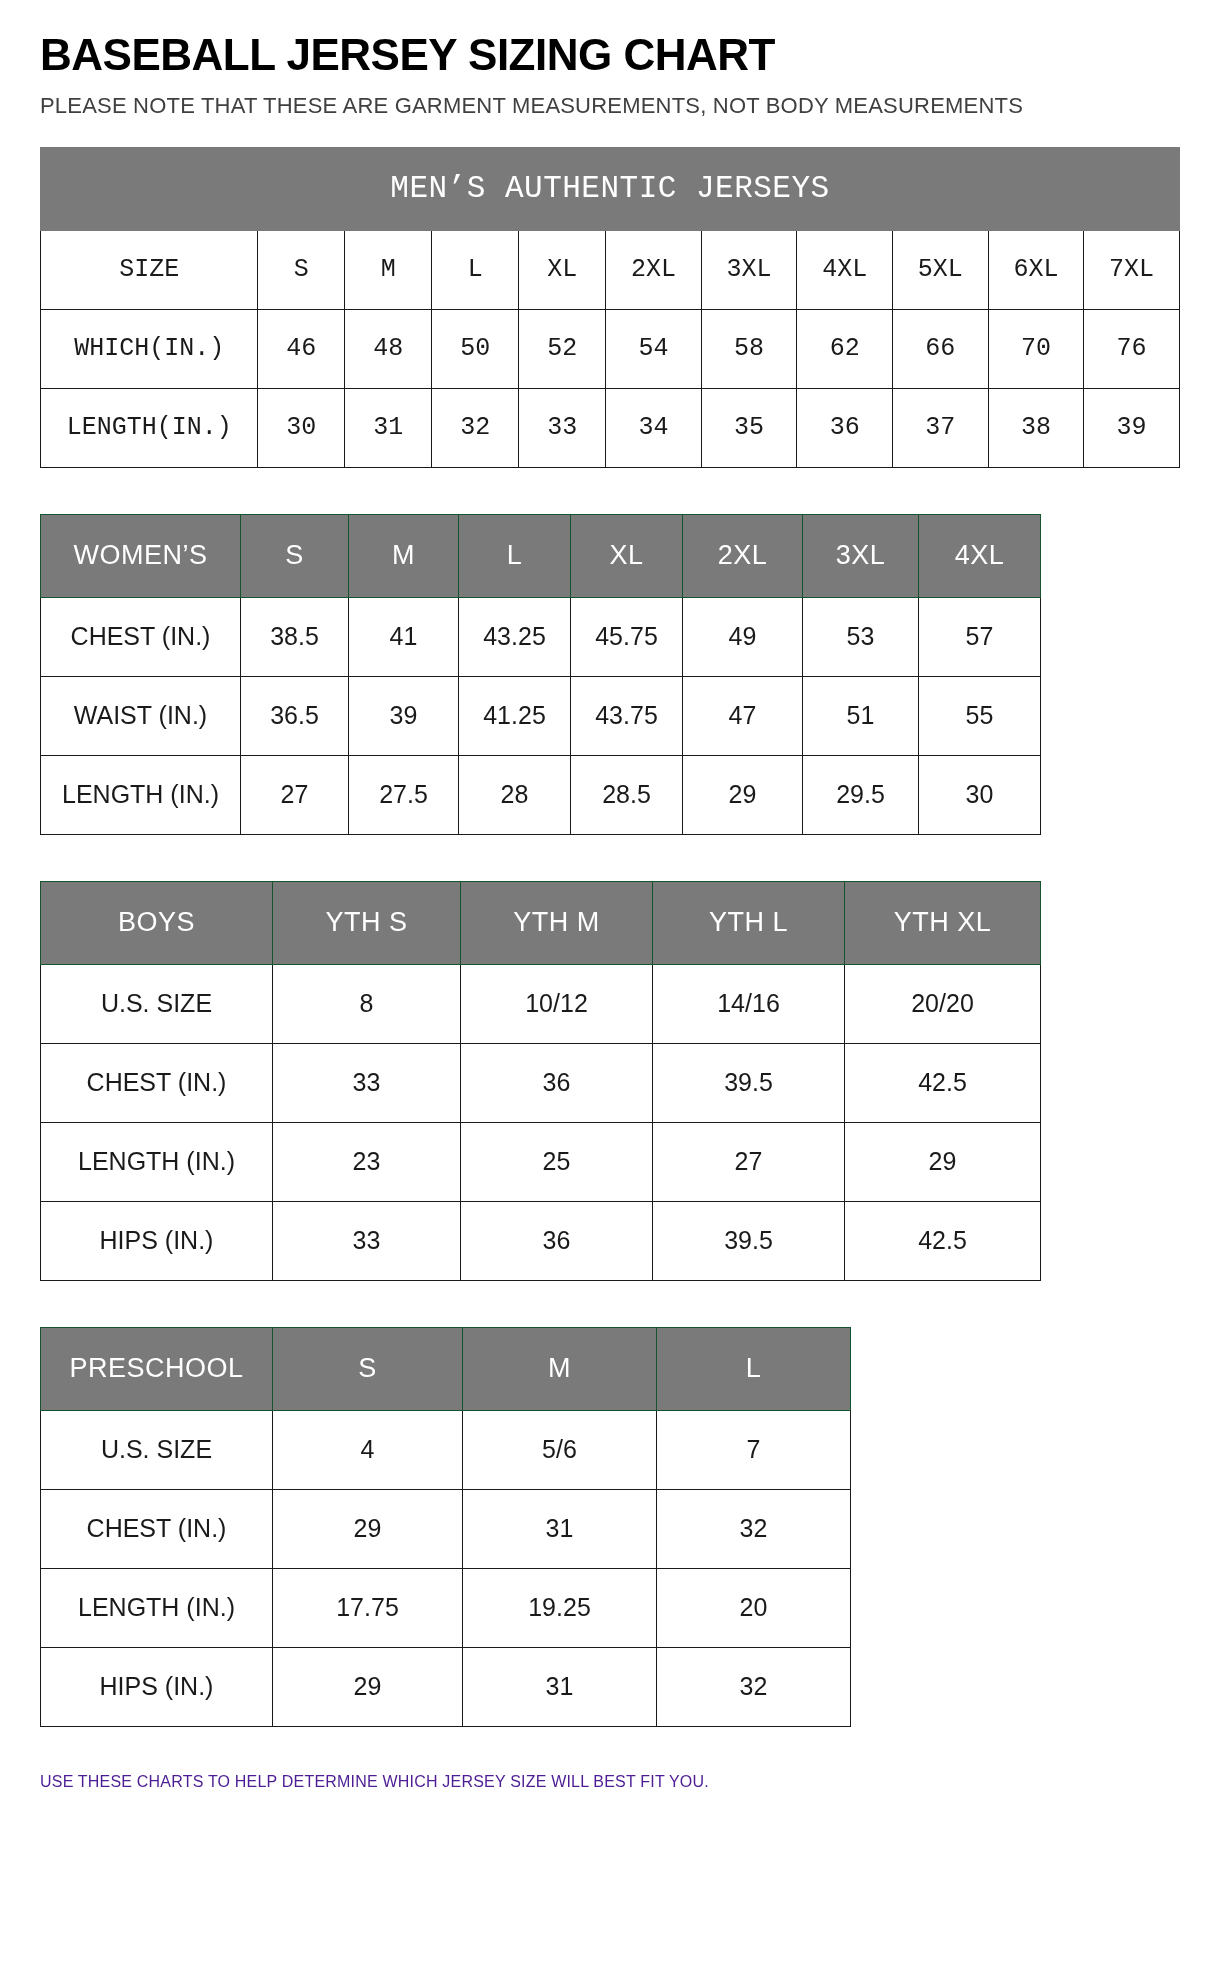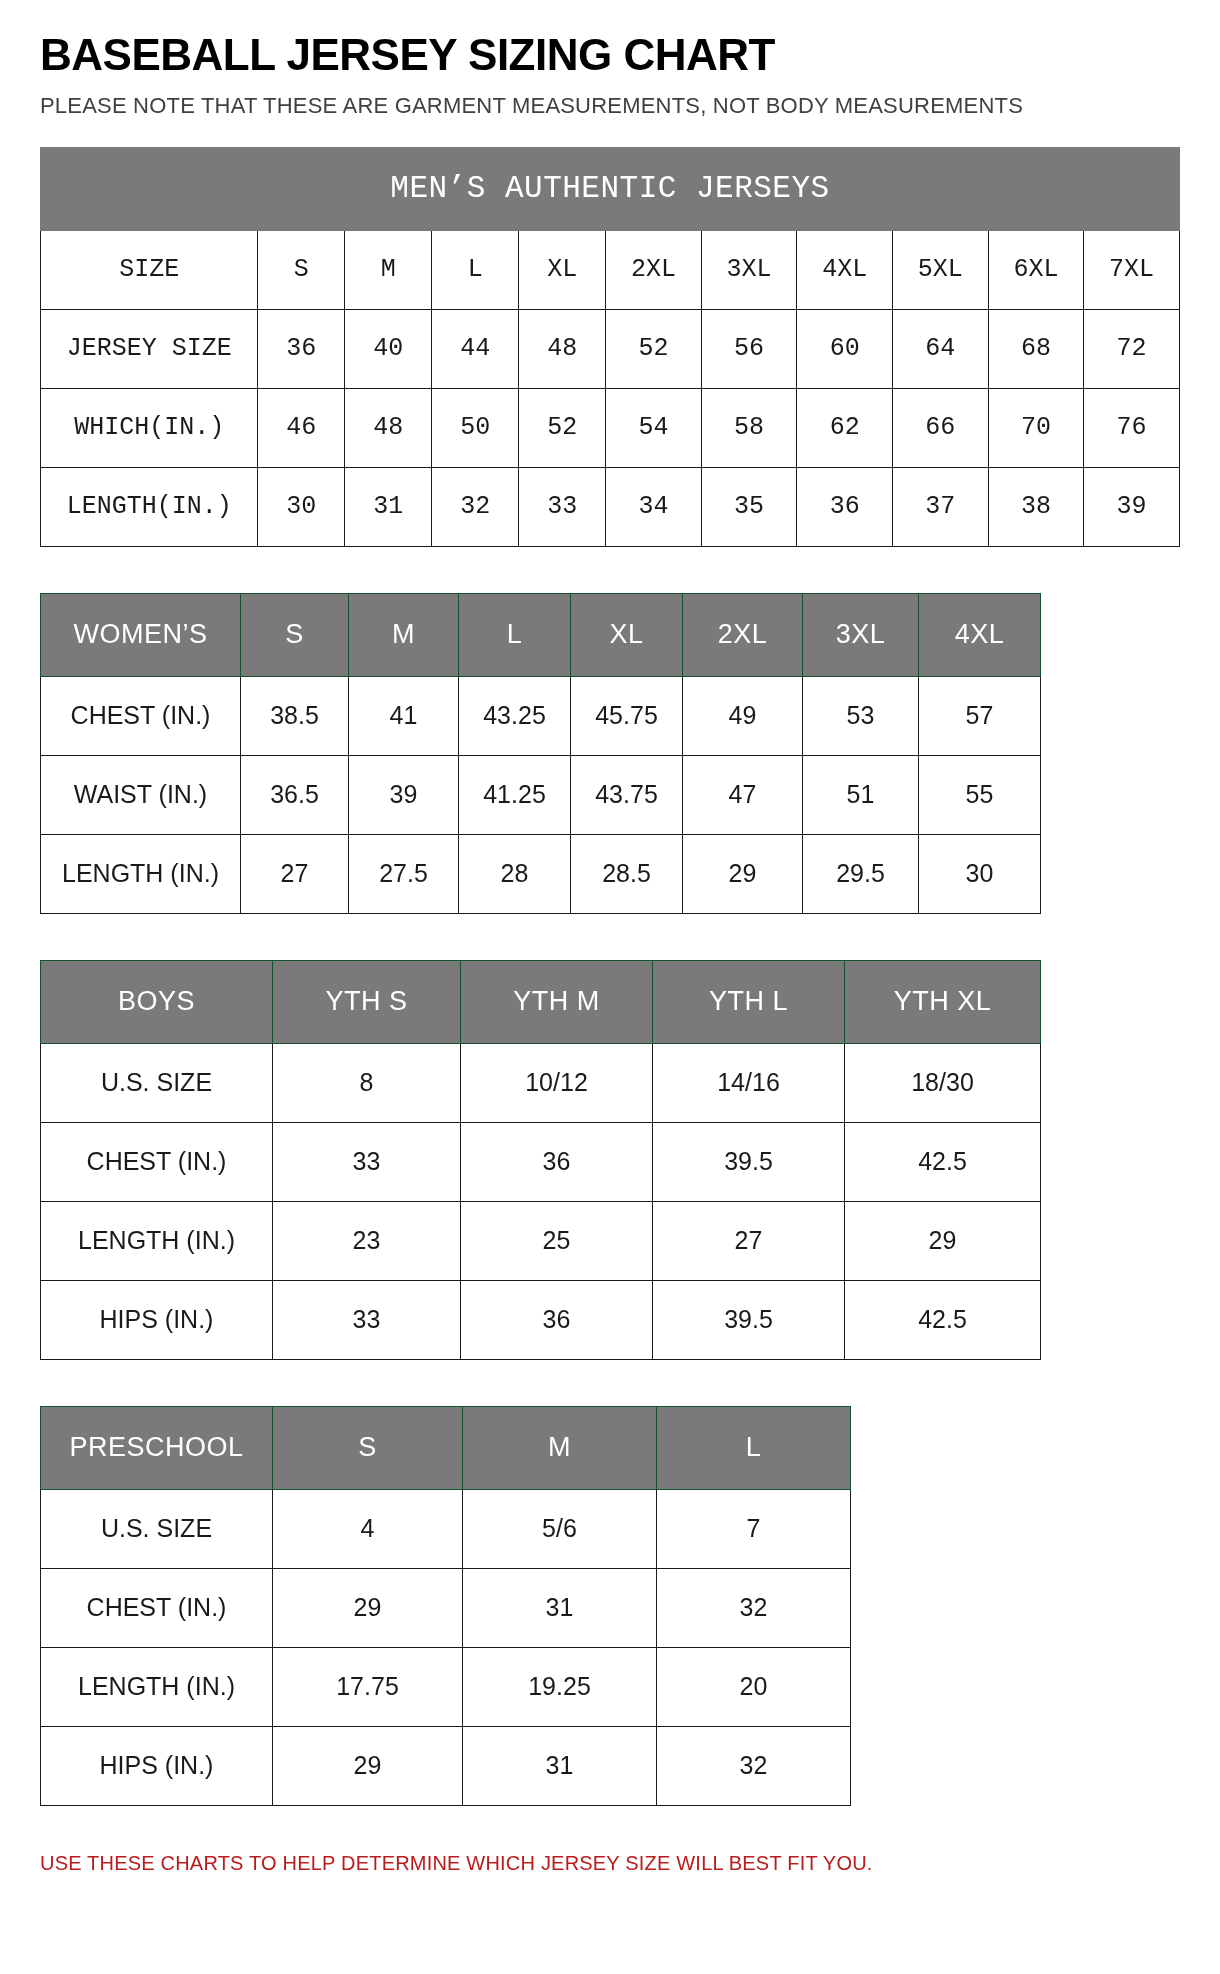--- a/index.html
+++ b/index.html
@@ -70,22 +70,22 @@
     font-size: 27px;
     letter-spacing: 0.5px;
     height: 82px;
   }
   .rowlabel {
     font-size: 25px;
   }
   .men .rowlabel { text-align: center; }
   .two-line { line-height: 1.15; }
   .footer {
-    color: #b91c1c;
-    font-size: 20px;
+    color: #4c1d95;
+    font-size: 16px;
     letter-spacing: 0.2px;
     margin-top: 10px;
   }
 </style>
 </head>
 <body>
 
 <div class="page">
 
   <h1 class="title">BASEBALL JERSEY SIZING CHART</h1>
@@ -116,33 +116,20 @@
         <td>L</td>
         <td>XL</td>
         <td>2XL</td>
         <td>3XL</td>
         <td>4XL</td>
         <td>5XL</td>
         <td>6XL</td>
         <td>7XL</td>
       </tr>
       <tr>
-        <td class="rowlabel">JERSEY SIZE</td>
-        <td>36</td>
-        <td>40</td>
-        <td>44</td>
-        <td>48</td>
-        <td>52</td>
-        <td>56</td>
-        <td>60</td>
-        <td>64</td>
-        <td>68</td>
-        <td>72</td>
-      </tr>
-      <tr>
         <td class="rowlabel">WHICH(IN.)</td>
         <td>46</td>
         <td>48</td>
         <td>50</td>
         <td>52</td>
         <td>54</td>
         <td>58</td>
         <td>62</td>
         <td>66</td>
         <td>70</td>
@@ -233,21 +220,21 @@
         <td class="hdr-cell">YTH S</td>
         <td class="hdr-cell">YTH M</td>
         <td class="hdr-cell">YTH L</td>
         <td class="hdr-cell">YTH XL</td>
       </tr>
       <tr>
         <td class="rowlabel">U.S. SIZE</td>
         <td>8</td>
         <td>10/12</td>
         <td>14/16</td>
-        <td>18/30</td>
+        <td>20/20</td>
       </tr>
       <tr>
         <td class="rowlabel">CHEST (IN.)</td>
         <td>33</td>
         <td>36</td>
         <td>39.5</td>
         <td>42.5</td>
       </tr>
       <tr>
         <td class="rowlabel">LENGTH (IN.)</td>

